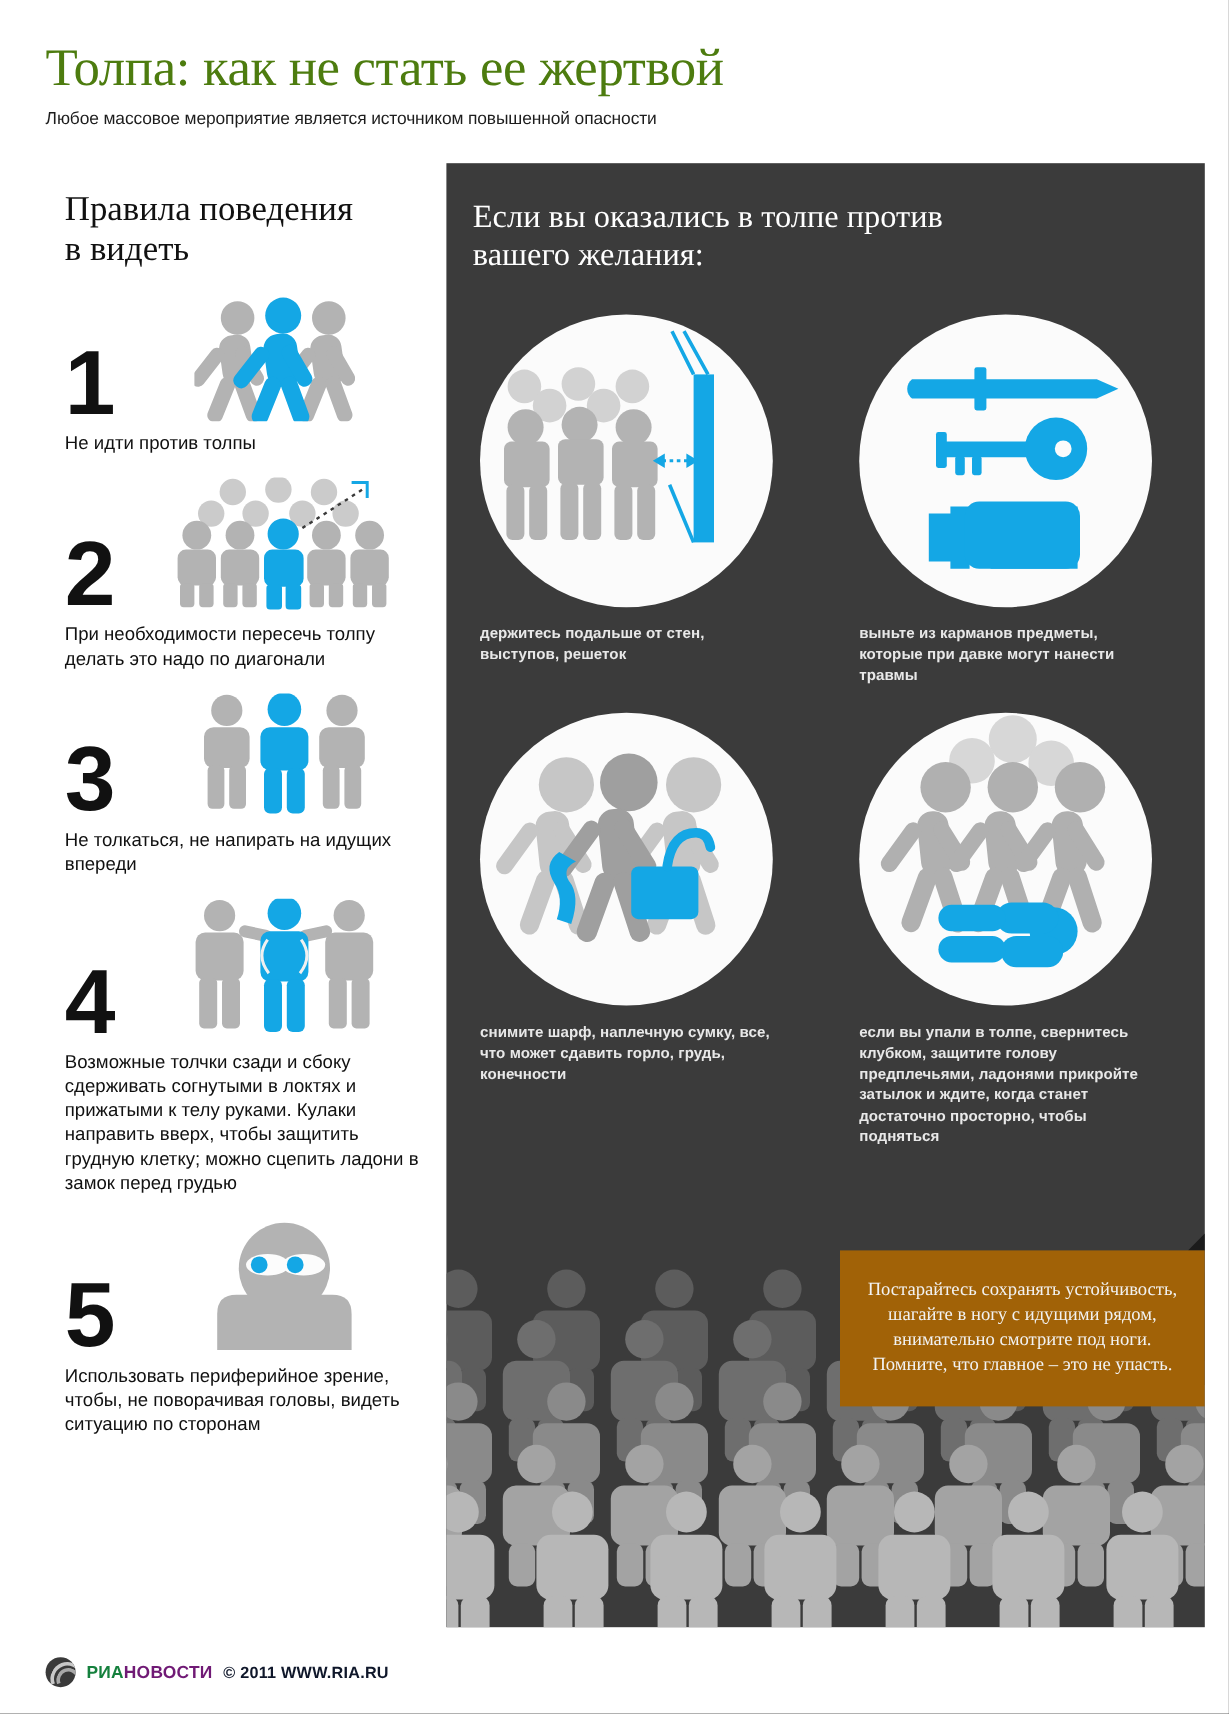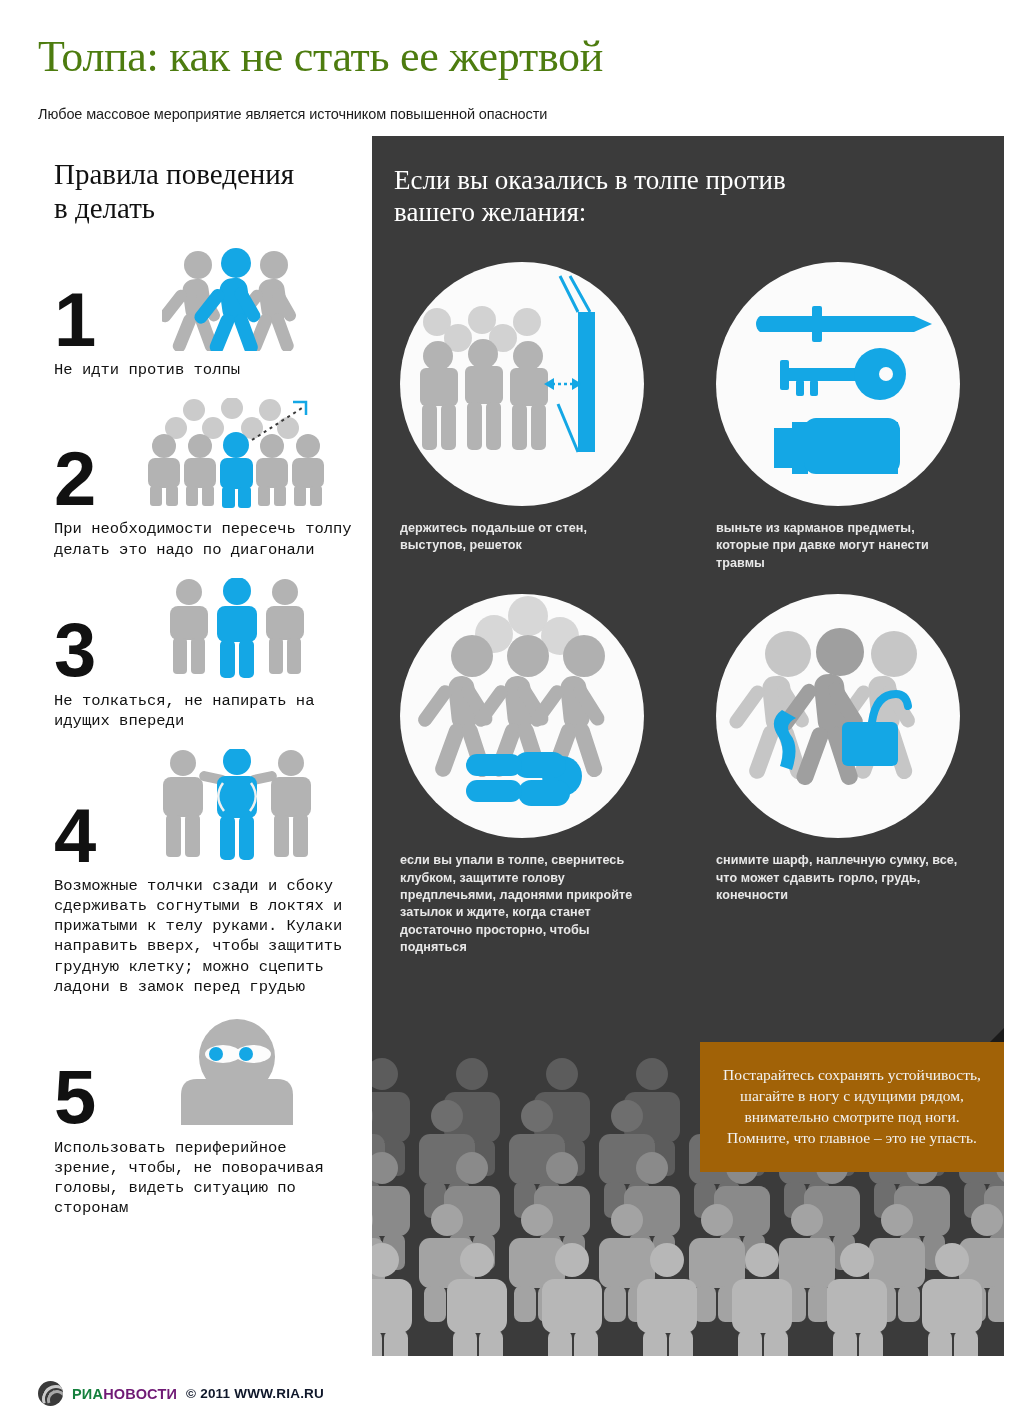--- a/index.html
+++ b/index.html
@@ -14,42 +14,42 @@
 
   
   .header { padding: 34px 0 0 38px; }
   .title {
     font-family: "Liberation Serif", serif;
     font-size: 44px; font-weight: 400; line-height: 1.05;
     letter-spacing: -0.3px; color: #4d7c0f;
   }
   .subtitle {
     font-size: 14.5px; font-weight: 400; color: #1d1d1d;
-    margin-top: 26px; letter-spacing: -0.1px;
+    margin-top: 11px; letter-spacing: -0.1px;
   }
 
   
   .main { position: absolute; top: 136px; left: 16px; width: 1024px; height: 1220px; }
 
   
   .left-col { position: absolute; left: 38px; top: 22px; width: 300px; }
   .left-head {
     font-family: "Liberation Serif", serif;
     font-size: 29px; line-height: 1.16; color: #111; font-weight: 400;
   }
   .rule { position: relative; margin-top: 14px; }
   .rule-row { display: flex; align-items: flex-end; min-height: 96px; }
   .rule-num {
     font-family: "Liberation Sans", sans-serif;
     font-size: 76px; font-weight: 700; line-height: 0.82;
     color: #111; width: 66px; flex: none; letter-spacing: -3px;
   }
   .rule-art { flex: 1; display: flex; align-items: flex-end; justify-content: center; }
   .rule-text {
-    font-family: Liberation Mono, monospace;
+    font-family: Liberation Sans, sans-serif;
     font-size: 15.5px; line-height: 1.3; color: #111;
     margin-top: 9px;
   }
 
   
   .right-panel {
     position: absolute; left: 356px; top: 0; width: 632px; height: 1220px;
     background: #3b3b3b; overflow: hidden;
   }
   .right-head {
@@ -122,21 +122,21 @@
 <div class="header">
   <div class="title">Толпа: как не стать ее жертвой</div>
   <div class="subtitle">Любое массовое мероприятие является источником повышенной опасности</div>
 </div>
 
 <div class="main">
 
   <div class="left-col">
     <div class="left-head">
       <div>Правила поведения</div>
-      <div>в делать</div>
+      <div>в видеть</div>
     </div>
 
     <div class="rule" style="margin-top:22px;">
       <div class="rule-row" style="min-height:104px;">
         <div class="rule-num">1</div>
         <div class="rule-art">
           <svg width="150" height="104" viewBox="0 0 150 104" aria-hidden="true">
             <g fill="#b3b3b3">
               <circle cx="36" cy="18" r="14"></circle>
               <rect x="22" y="32" width="26" height="42" rx="11" transform="rotate(-8 35 53)"></rect>
@@ -346,20 +346,57 @@
               <rect x="64" y="98" width="9" height="30" rx="2"></rect>
               <rect x="80" y="118" width="8" height="16" rx="2"></rect>
               <rect x="94" y="118" width="8" height="16" rx="2"></rect>
 
               <path d="M58 166 h18 v-6 h16 v10 l18 -10 h72 v52 h-72 l-18 -10 v10 H76 v-6 H58 z"></path>
               <rect x="88" y="156" width="96" height="56" rx="12"></rect>
             </g>
           </svg>
         </div>
         <div class="cap">выньте из карманов предметы, которые при давке могут нанести травмы</div>
+      </div>
+
+      <div class="cell" style="padding-top:22px;">
+        <div class="circle">
+          <svg width="244" height="244" viewBox="0 0 244 244" aria-hidden="true">
+            <g fill="#c6c6c6">
+              <circle cx="72" cy="60" r="23"></circle>
+              <rect x="48" y="82" width="28" height="56" rx="12" transform="rotate(-6 62 110)"></rect>
+              <rect x="24" y="88" width="14" height="50" rx="7" transform="rotate(36 31 113)"></rect>
+              <rect x="70" y="88" width="14" height="48" rx="7" transform="rotate(-32 77 112)"></rect>
+              <rect x="40" y="130" width="16" height="56" rx="8" transform="rotate(20 48 158)"></rect>
+              <rect x="68" y="130" width="16" height="56" rx="8" transform="rotate(-18 76 158)"></rect>
+            </g>
+            <g fill="#c6c6c6">
+              <circle cx="178" cy="60" r="23"></circle>
+              <rect x="154" y="82" width="28" height="56" rx="12" transform="rotate(-6 168 110)"></rect>
+              <rect x="130" y="88" width="14" height="50" rx="7" transform="rotate(36 137 113)"></rect>
+              <rect x="176" y="88" width="14" height="48" rx="7" transform="rotate(-32 183 112)"></rect>
+              <rect x="146" y="130" width="16" height="56" rx="8" transform="rotate(20 154 158)"></rect>
+              <rect x="174" y="130" width="16" height="56" rx="8" transform="rotate(-18 182 158)"></rect>
+            </g>
+            <g fill="#9f9f9f">
+              <circle cx="124" cy="58" r="24"></circle>
+              <rect x="100" y="80" width="30" height="60" rx="13" transform="rotate(-6 115 110)"></rect>
+              <rect x="74" y="86" width="15" height="54" rx="7" transform="rotate(36 81 113)"></rect>
+              <rect x="122" y="86" width="15" height="52" rx="7" transform="rotate(-32 129 112)"></rect>
+              <rect x="88" y="132" width="17" height="60" rx="8" transform="rotate(20 96 162)"></rect>
+              <rect x="118" y="132" width="17" height="60" rx="8" transform="rotate(-18 126 162)"></rect>
+            </g>
+
+            <path d="M66 116 q-14 10 -4 26 q8 12 2 30 l12 4 q8 -24 -2 -36 q-6 -10 6 -16 z" fill="#14a7e5"></path>
+
+            <rect x="126" y="128" width="56" height="44" rx="6" fill="#14a7e5"></rect>
+            <path d="M156 128 q4 -28 24 -28 q10 0 12 12" fill="none" stroke="#14a7e5" stroke-width="8" stroke-linecap="round"></path>
+          </svg>
+        </div>
+        <div class="cap">снимите шарф, наплечную сумку, все, что может сдавить горло, грудь, конечности</div>
       </div>
 
       <div class="cell" style="padding-top:22px;">
         <div class="circle">
           <svg width="244" height="244" viewBox="0 0 244 244" aria-hidden="true">
             <g fill="#d7d7d7">
               <circle cx="128" cy="22" r="20"></circle>
                 <circle cx="94" cy="40" r="19"></circle>
                 <circle cx="160" cy="42" r="19"></circle>
             </g>
@@ -388,57 +425,20 @@
               <circle cx="162" cy="182" r="20"></circle>
               <rect x="114" y="158" width="52" height="26" rx="13"></rect>
               <rect x="118" y="186" width="52" height="26" rx="13"></rect>
               <rect x="66" y="160" width="56" height="22" rx="11"></rect>
               <rect x="66" y="186" width="56" height="22" rx="11"></rect>
             </g>
           </svg>
         </div>
         <div class="cap">если вы упали в толпе, свернитесь клубком, защитите голову предплечьями, ладонями прикройте затылок и ждите, когда станет достаточно просторно, чтобы подняться</div>
       </div>
-
-      <div class="cell" style="padding-top:22px;">
-        <div class="circle">
-          <svg width="244" height="244" viewBox="0 0 244 244" aria-hidden="true">
-            <g fill="#c6c6c6">
-              <circle cx="72" cy="60" r="23"></circle>
-              <rect x="48" y="82" width="28" height="56" rx="12" transform="rotate(-6 62 110)"></rect>
-              <rect x="24" y="88" width="14" height="50" rx="7" transform="rotate(36 31 113)"></rect>
-              <rect x="70" y="88" width="14" height="48" rx="7" transform="rotate(-32 77 112)"></rect>
-              <rect x="40" y="130" width="16" height="56" rx="8" transform="rotate(20 48 158)"></rect>
-              <rect x="68" y="130" width="16" height="56" rx="8" transform="rotate(-18 76 158)"></rect>
-            </g>
-            <g fill="#c6c6c6">
-              <circle cx="178" cy="60" r="23"></circle>
-              <rect x="154" y="82" width="28" height="56" rx="12" transform="rotate(-6 168 110)"></rect>
-              <rect x="130" y="88" width="14" height="50" rx="7" transform="rotate(36 137 113)"></rect>
-              <rect x="176" y="88" width="14" height="48" rx="7" transform="rotate(-32 183 112)"></rect>
-              <rect x="146" y="130" width="16" height="56" rx="8" transform="rotate(20 154 158)"></rect>
-              <rect x="174" y="130" width="16" height="56" rx="8" transform="rotate(-18 182 158)"></rect>
-            </g>
-            <g fill="#9f9f9f">
-              <circle cx="124" cy="58" r="24"></circle>
-              <rect x="100" y="80" width="30" height="60" rx="13" transform="rotate(-6 115 110)"></rect>
-              <rect x="74" y="86" width="15" height="54" rx="7" transform="rotate(36 81 113)"></rect>
-              <rect x="122" y="86" width="15" height="52" rx="7" transform="rotate(-32 129 112)"></rect>
-              <rect x="88" y="132" width="17" height="60" rx="8" transform="rotate(20 96 162)"></rect>
-              <rect x="118" y="132" width="17" height="60" rx="8" transform="rotate(-18 126 162)"></rect>
-            </g>
-
-            <path d="M66 116 q-14 10 -4 26 q8 12 2 30 l12 4 q8 -24 -2 -36 q-6 -10 6 -16 z" fill="#14a7e5"></path>
-
-            <rect x="126" y="128" width="56" height="44" rx="6" fill="#14a7e5"></rect>
-            <path d="M156 128 q4 -28 24 -28 q10 0 12 12" fill="none" stroke="#14a7e5" stroke-width="8" stroke-linecap="round"></path>
-          </svg>
-        </div>
-        <div class="cap">снимите шарф, наплечную сумку, все, что может сдавить горло, грудь, конечности</div>
-      </div>
     </div>
 
     <div class="bottom-crowd">
       <svg width="632" height="300" viewBox="0 0 632 300" aria-hidden="true">
         <g fill="#5c5c5c">
           <g transform="translate(-20,0)">
               <circle cx="30" cy="18" r="16"></circle>
               <rect x="2" y="36" width="56" height="50" rx="11"></rect>
               <rect x="7" y="84" width="22" height="36" rx="7"></rect>
               <rect x="31" y="84" width="22" height="36" rx="7"></rect>

